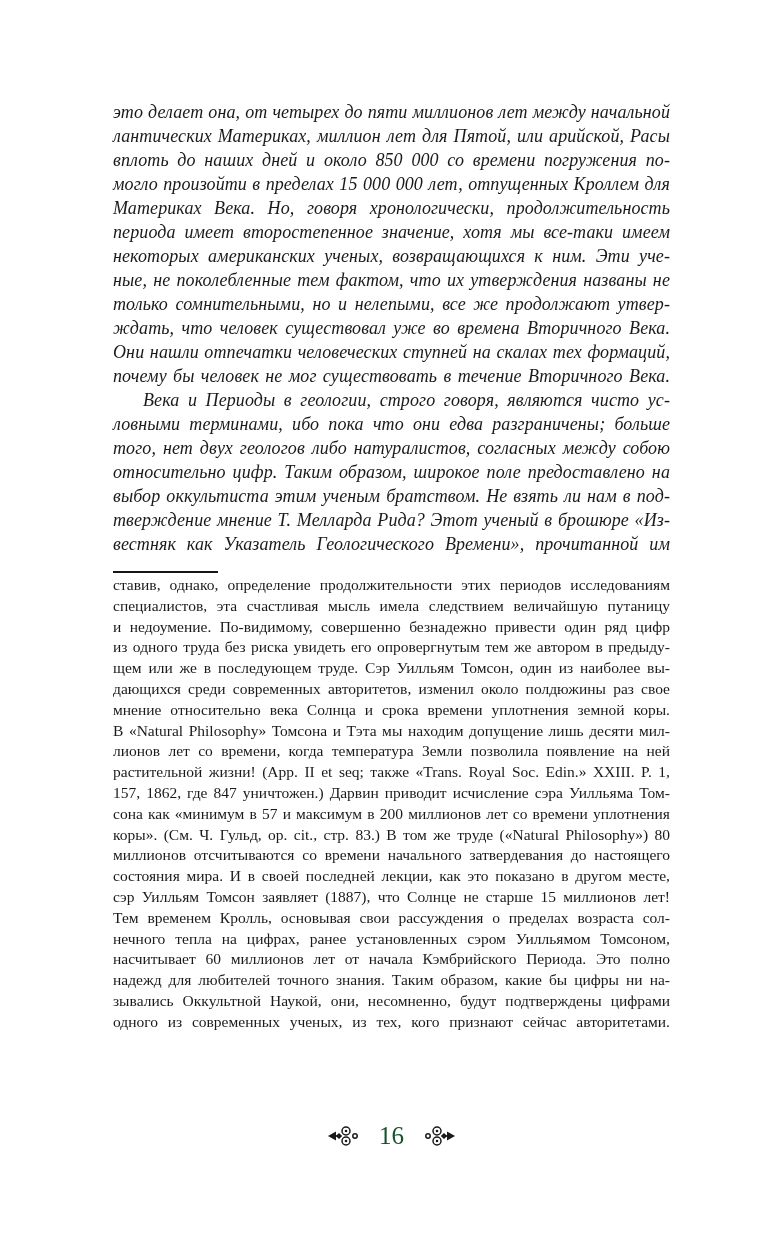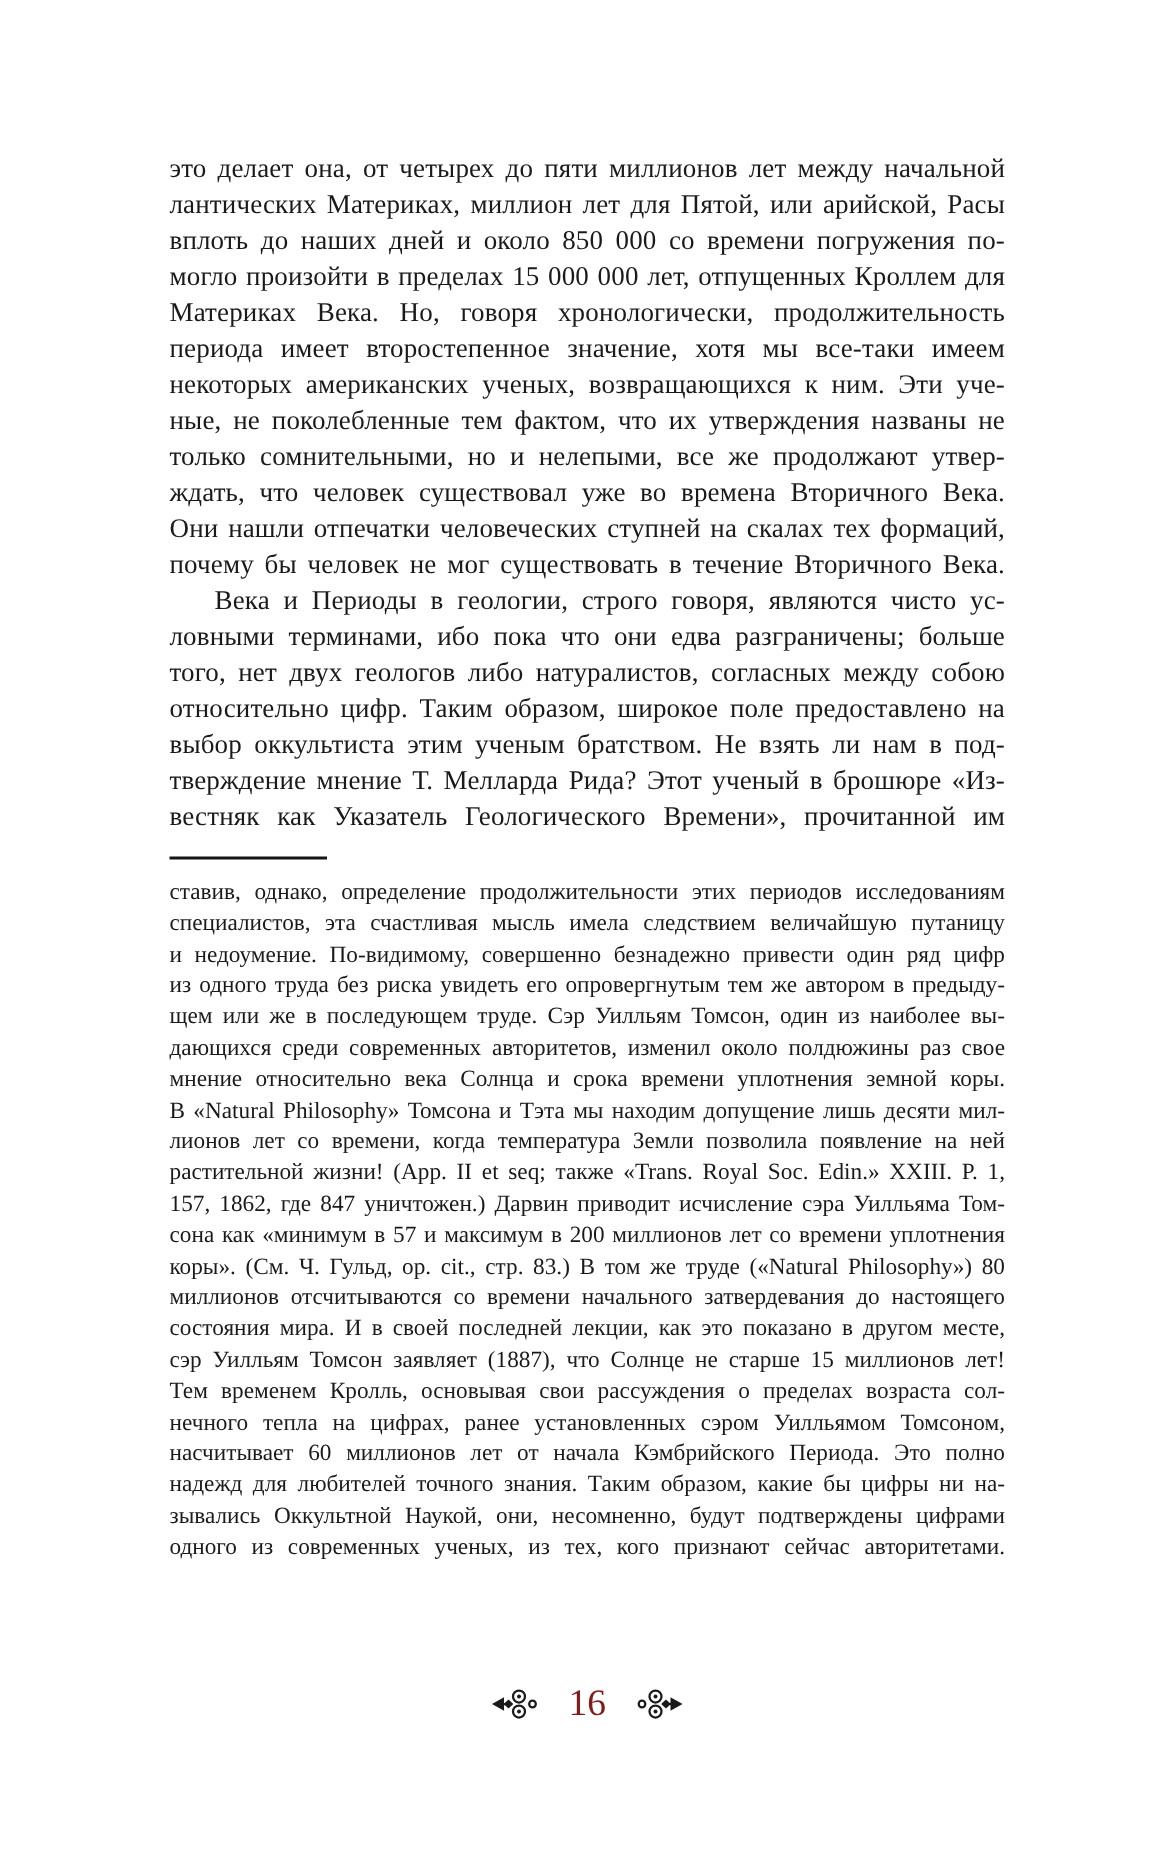--- a/index.html
+++ b/index.html
@@ -22,32 +22,33 @@
     top: 100px;
     width: 557px;
   }
   .body-text .line {
     font-size: 18px;
     line-height: 24px;
     text-align: justify;
     text-align-last: justify;
     white-space: normal;
     letter-spacing: 0.1px;
+    font-style: italic;
   }
   .body-text .line.indent {
     text-indent: 30px;
   }
   .foot-rule {
     width: 105px;
     height: 0;
     border-top: 2px solid #161616;
     margin-top: 15px;
   }
   .footnote-text {
-    margin-top: 12px;
+    margin-top: 2px;
   }
   .footnote-text .line {
     font-size: 15.5px;
     line-height: 20.8px;
     text-align: justify;
     text-align-last: justify;
     white-space: normal;
   }
   .page-footer {
     position: absolute;
@@ -55,21 +56,21 @@
     top: 1122px;
     width: 557px;
     display: flex;
     justify-content: center;
     align-items: center;
     gap: 20px;
   }
   .page-number {
     font-size: 25px;
     line-height: 28px;
-    color: #7f1d1d;
+    color: #14532d;
   }
   .fleuron {
     display: inline-block;
     width: 32px;
     height: 22px;
   }
   .fleuron.mirror {
     transform: scaleX(-1);
   }
 </style>

